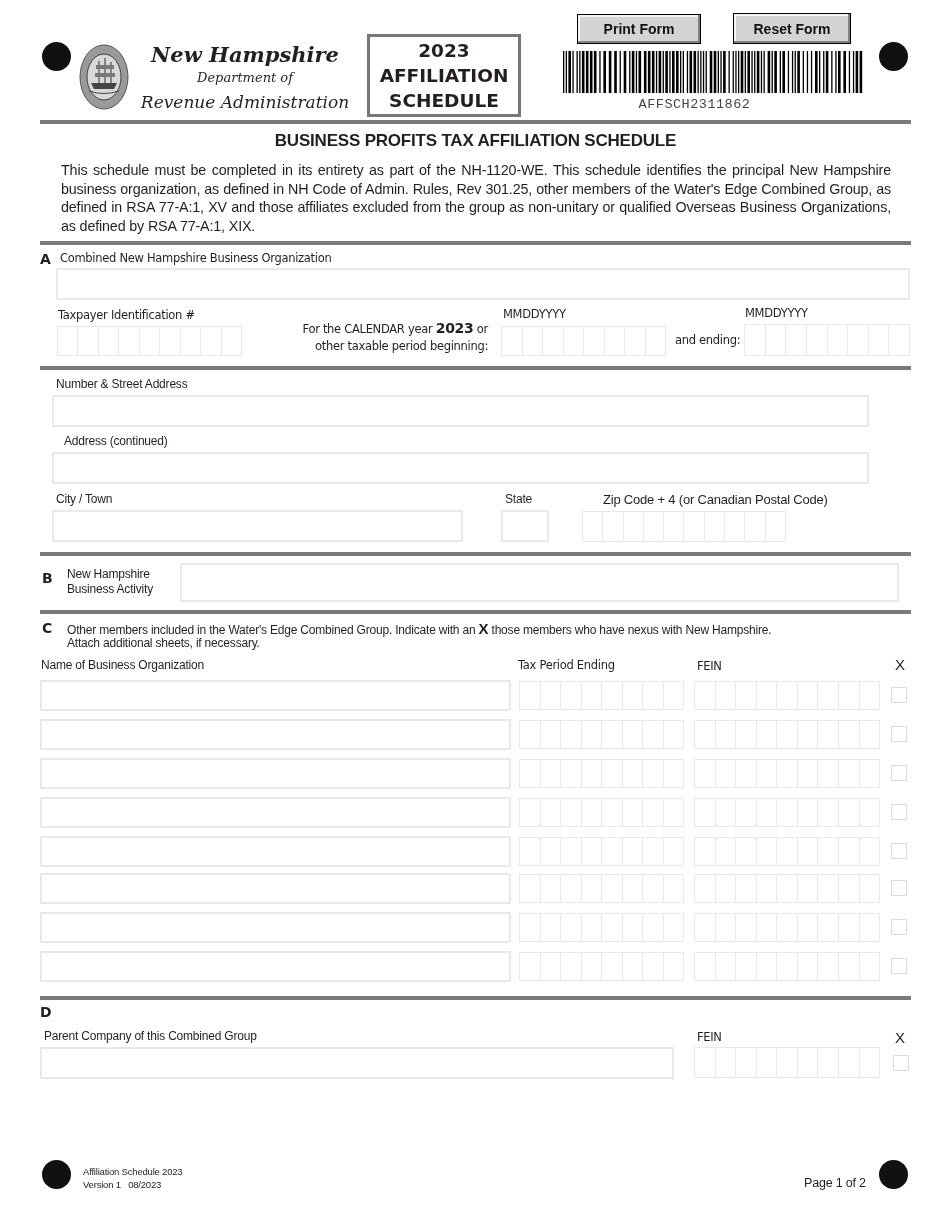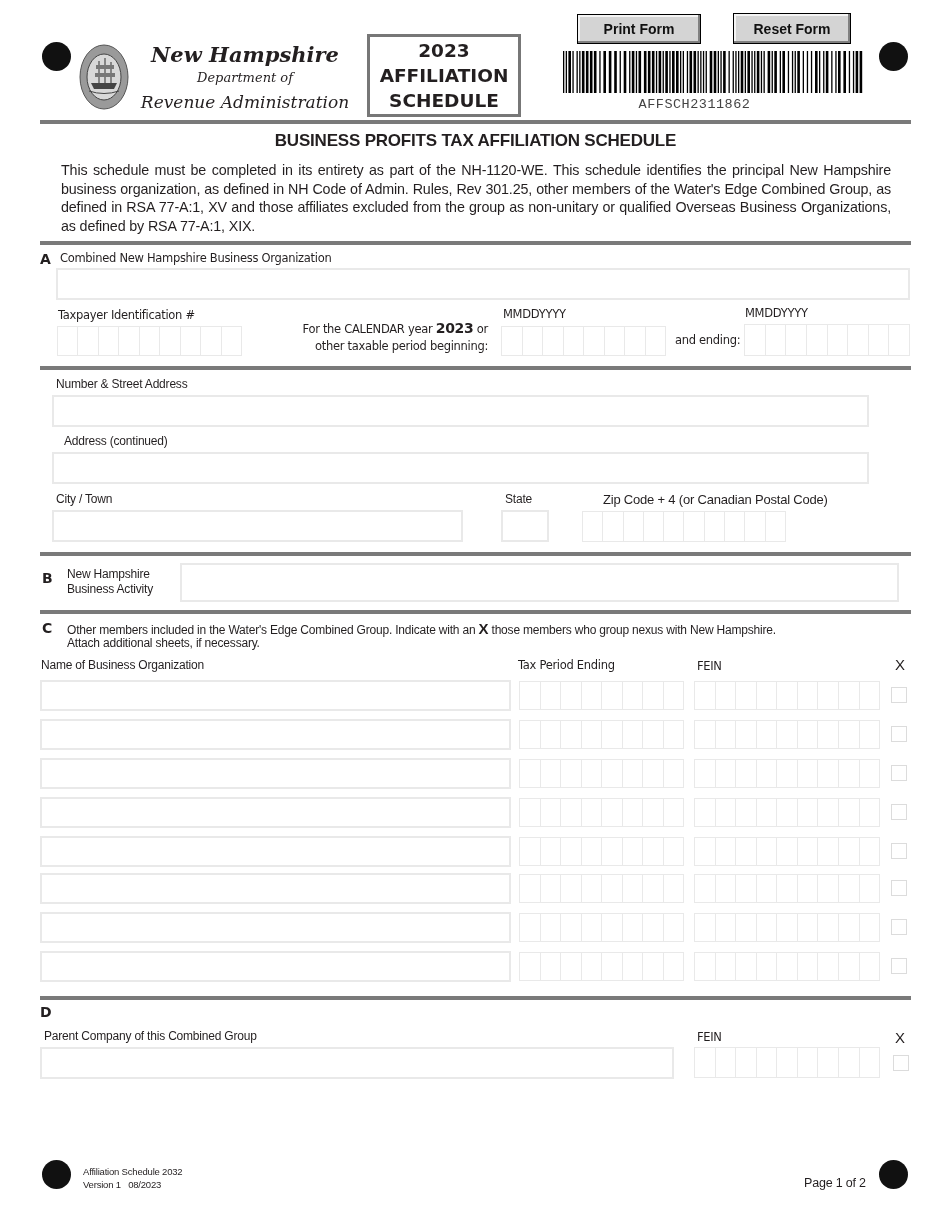--- a/index.html
+++ b/index.html
@@ -231,21 +231,21 @@
 <div class="lbl cond" style="left:67px;top:567px;">New Hampshire</div>
 <div class="lbl cond" style="left:67px;top:582px;">Business Activity</div>
 <div class="field" style="left:180px;top:563px;width:719px;height:39px;"></div>
 
 <div class="rule" style="top:610px;"></div>
 
 <div class="sec" style="left:42px;top:620px;">C</div>
 <div class="lbl cond" style="left:67px;top:620px;">
   <span>Other members included in the Water's Edge Combined Group.  Indicate with an</span>
   <span style="font-weight:bold;font-size:15px;">X</span>
-  <span>those members who group nexus with New Hampshire.</span>
+  <span>those members who have nexus with New Hampshire.</span>
 </div>
 <div class="lbl cond" style="left:67px;top:636px;">Attach additional sheets, if necessary.</div>
 
 <div class="lbl cond" style="left:41px;top:658px;">Name of Business Organization</div>
 <div class="lbl" style="left:518px;top:658px;">Tax Period Ending</div>
 <div class="lbl" style="left:697px;top:659px;">FEIN</div>
 <div class="lbl" style="left:895px;top:656px;font-size:15px;font-family:'Liberation Sans',sans-serif;">X</div>
 
 <div id="c-rows">
     <div>
@@ -463,15 +463,15 @@
     <div class="cell"></div>
     <div class="cell"></div>
     <div class="cell"></div>
     <div class="cell"></div>
     <div class="cell"></div>
     <div class="cell"></div>
   </div>
 <div class="lbl" style="left:895px;top:1029px;font-size:15px;font-family:'Liberation Sans',sans-serif;">X</div>
 <div class="chk" style="left:893px;top:1055px;"></div>
 
-<div class="lbl cond" style="left:83px;top:1166px;font-size:9.5px;">Affiliation Schedule 2032</div>
+<div class="lbl cond" style="left:83px;top:1166px;font-size:9.5px;">Affiliation Schedule 2023</div>
 <div class="lbl cond" style="left:83px;top:1179px;font-size:9.5px;white-space:pre;">Version 1   08/2023</div>
 <div class="lbl cond" style="left:804px;top:1176px;font-size:12.5px;">Page 1 of 2</div>
 
 </body></html>

